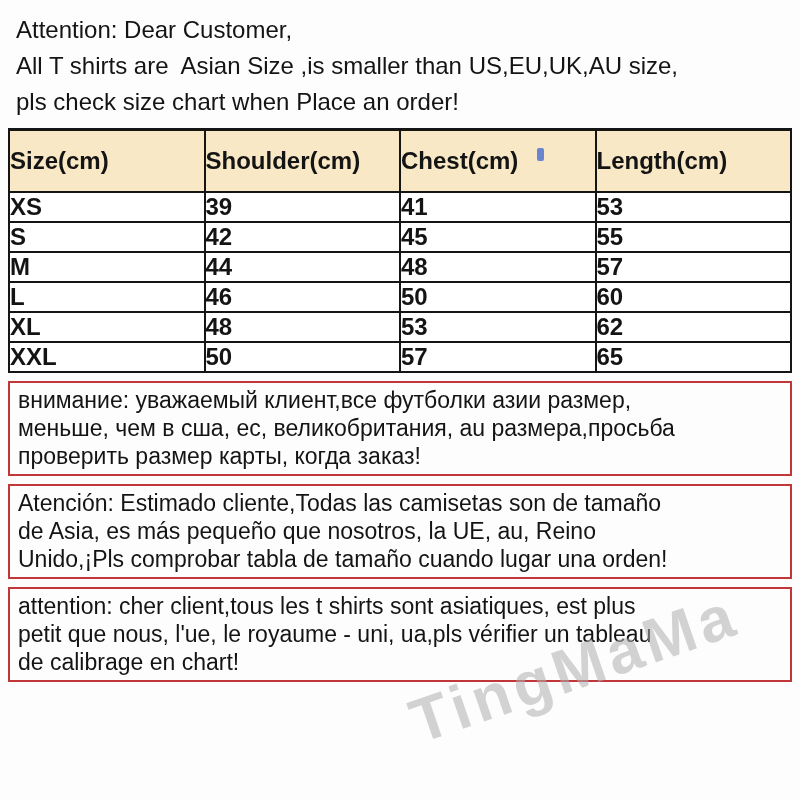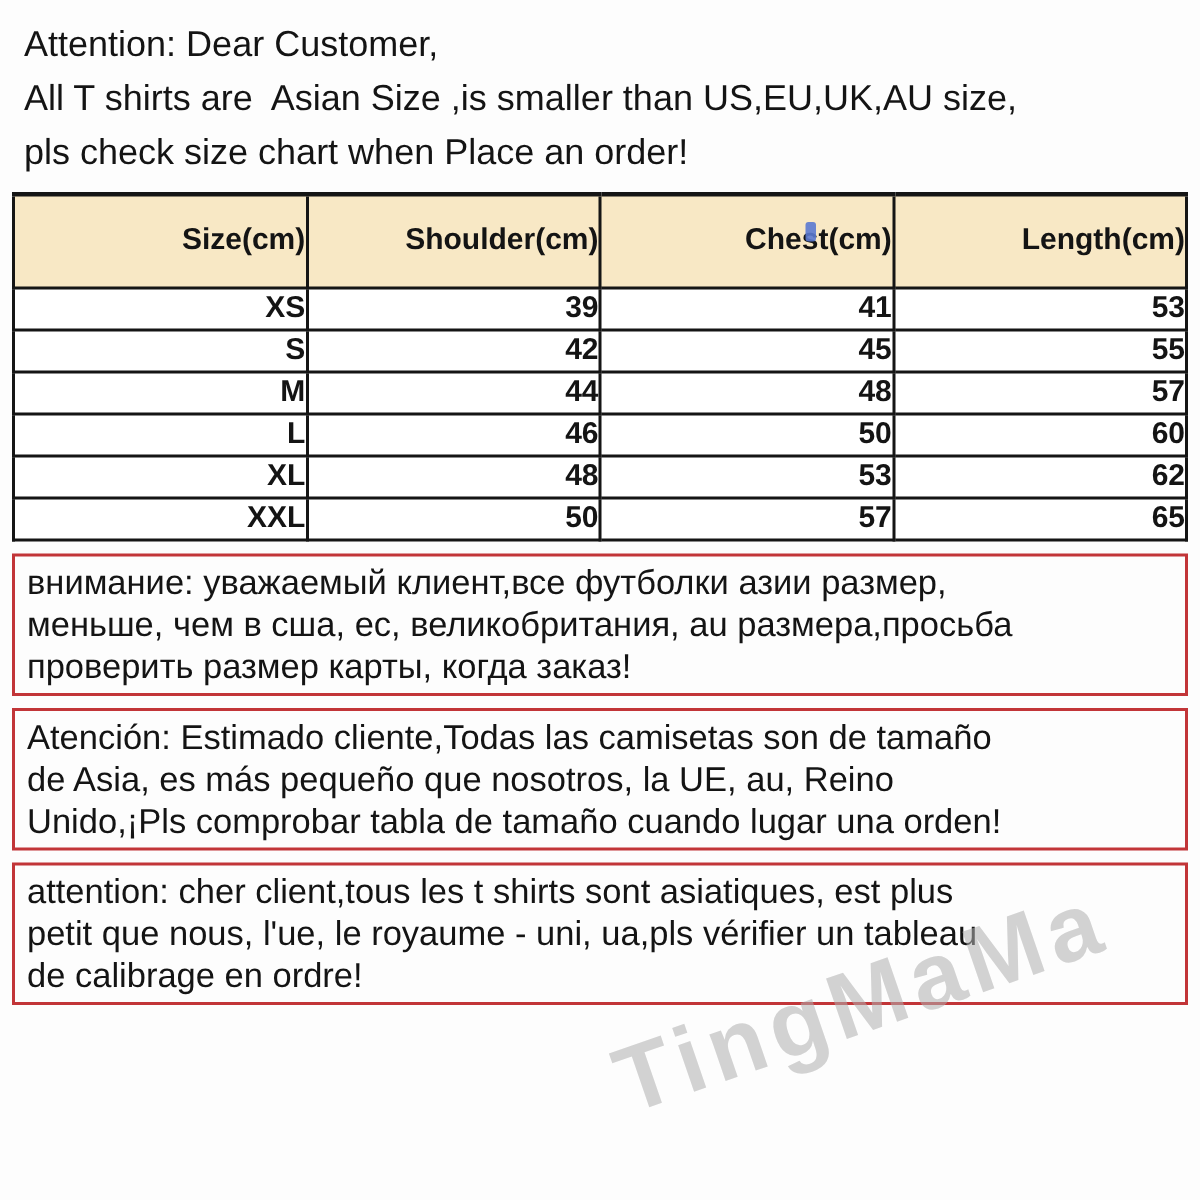--- a/index.html
+++ b/index.html
@@ -26,23 +26,23 @@
     white-space: pre;
   }
   .size-table {
     border-collapse: collapse;
     width: 784px;
     margin: 8px 8px 0 8px;
     table-layout: fixed;
   }
   .size-table th, .size-table td {
     border: 2px solid var(--table-border);
-    text-align: right;
+    text-align: left;
     font-weight: bold;
-    font-size: 20px;
+    font-size: 24px;
     padding: 0;
   }
   .size-table th {
     background: var(--header-bg);
     height: 62px;
     border-top-width: 3px;
   }
   .size-table td { height: 28px; background: #ffffff; }
   .notice {
     margin: 8px;
@@ -148,18 +148,18 @@
 
 <div class="notice">
   <div class="notice-line">Atención: Estimado cliente,Todas las camisetas son de tamaño</div>
   <div class="notice-line">de Asia, es más pequeño que nosotros, la UE, au, Reino</div>
   <div class="notice-line">Unido,¡Pls comprobar tabla de tamaño cuando lugar una orden!</div>
 </div>
 
 <div class="notice">
   <div class="notice-line">attention: cher client,tous les t shirts sont asiatiques, est plus</div>
   <div class="notice-line">petit que nous, l'ue, le royaume - uni, ua,pls vérifier un tableau</div>
-  <div class="notice-line">de calibrage en ordre!</div>
+  <div class="notice-line">de calibrage en chart!</div>
 </div>
 
 <div class="watermark">TingMaMa</div>
 
 <div class="blue-mark"></div>
 
 </body></html>

